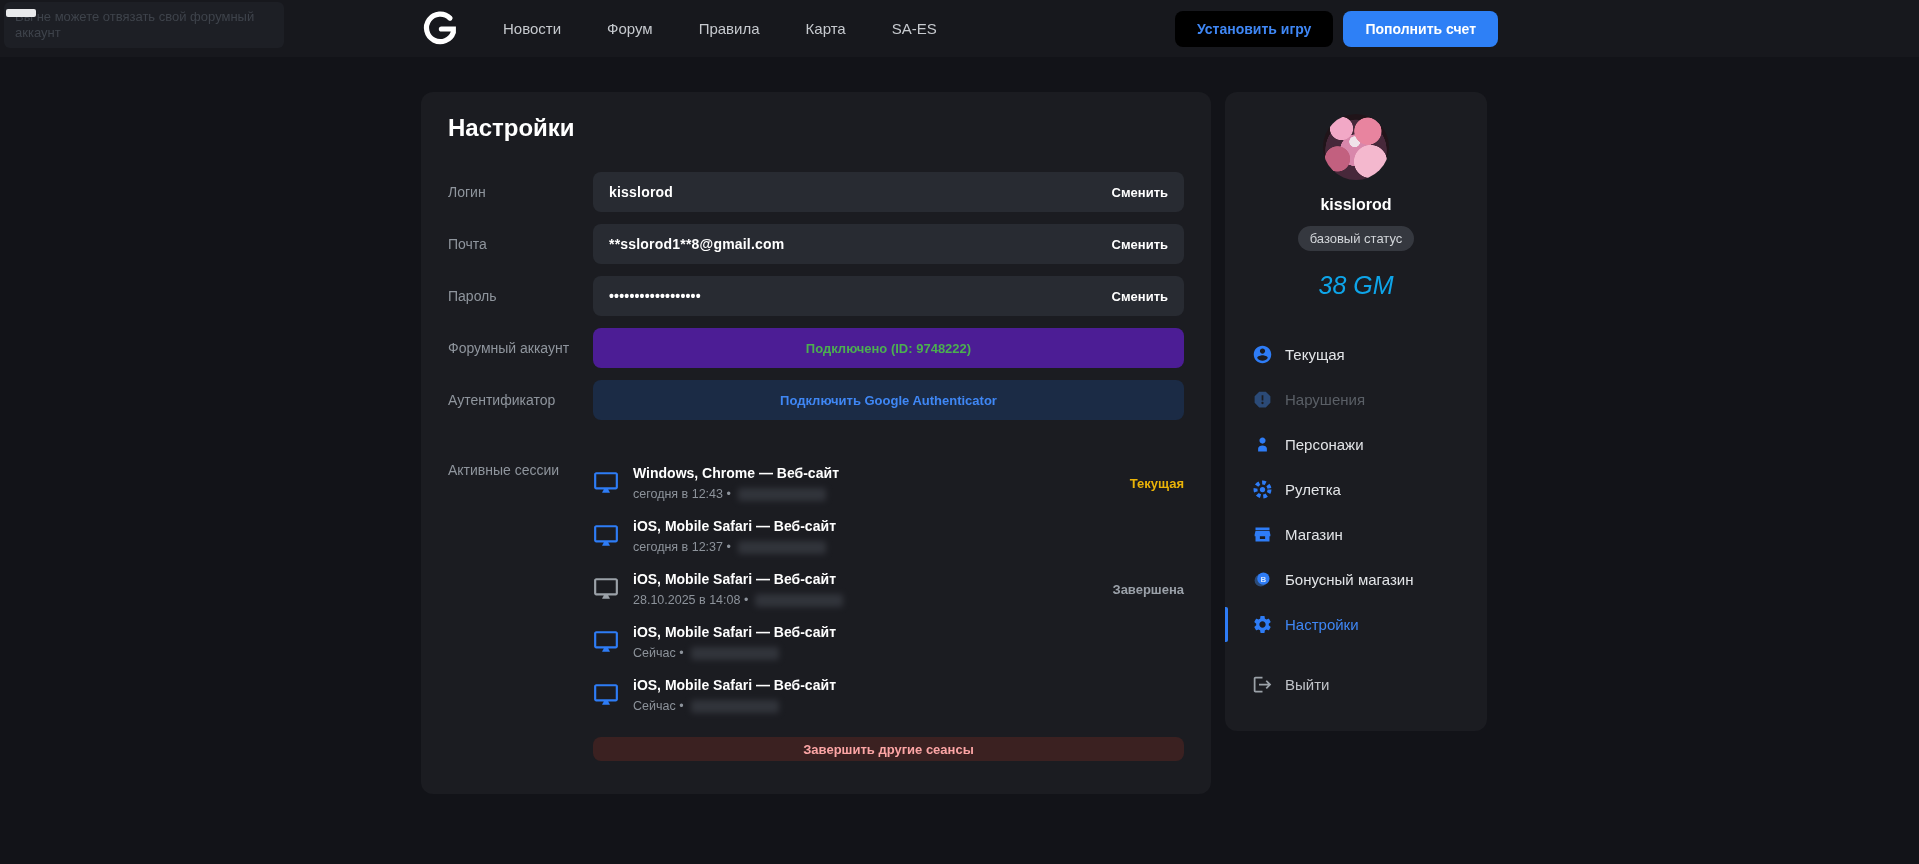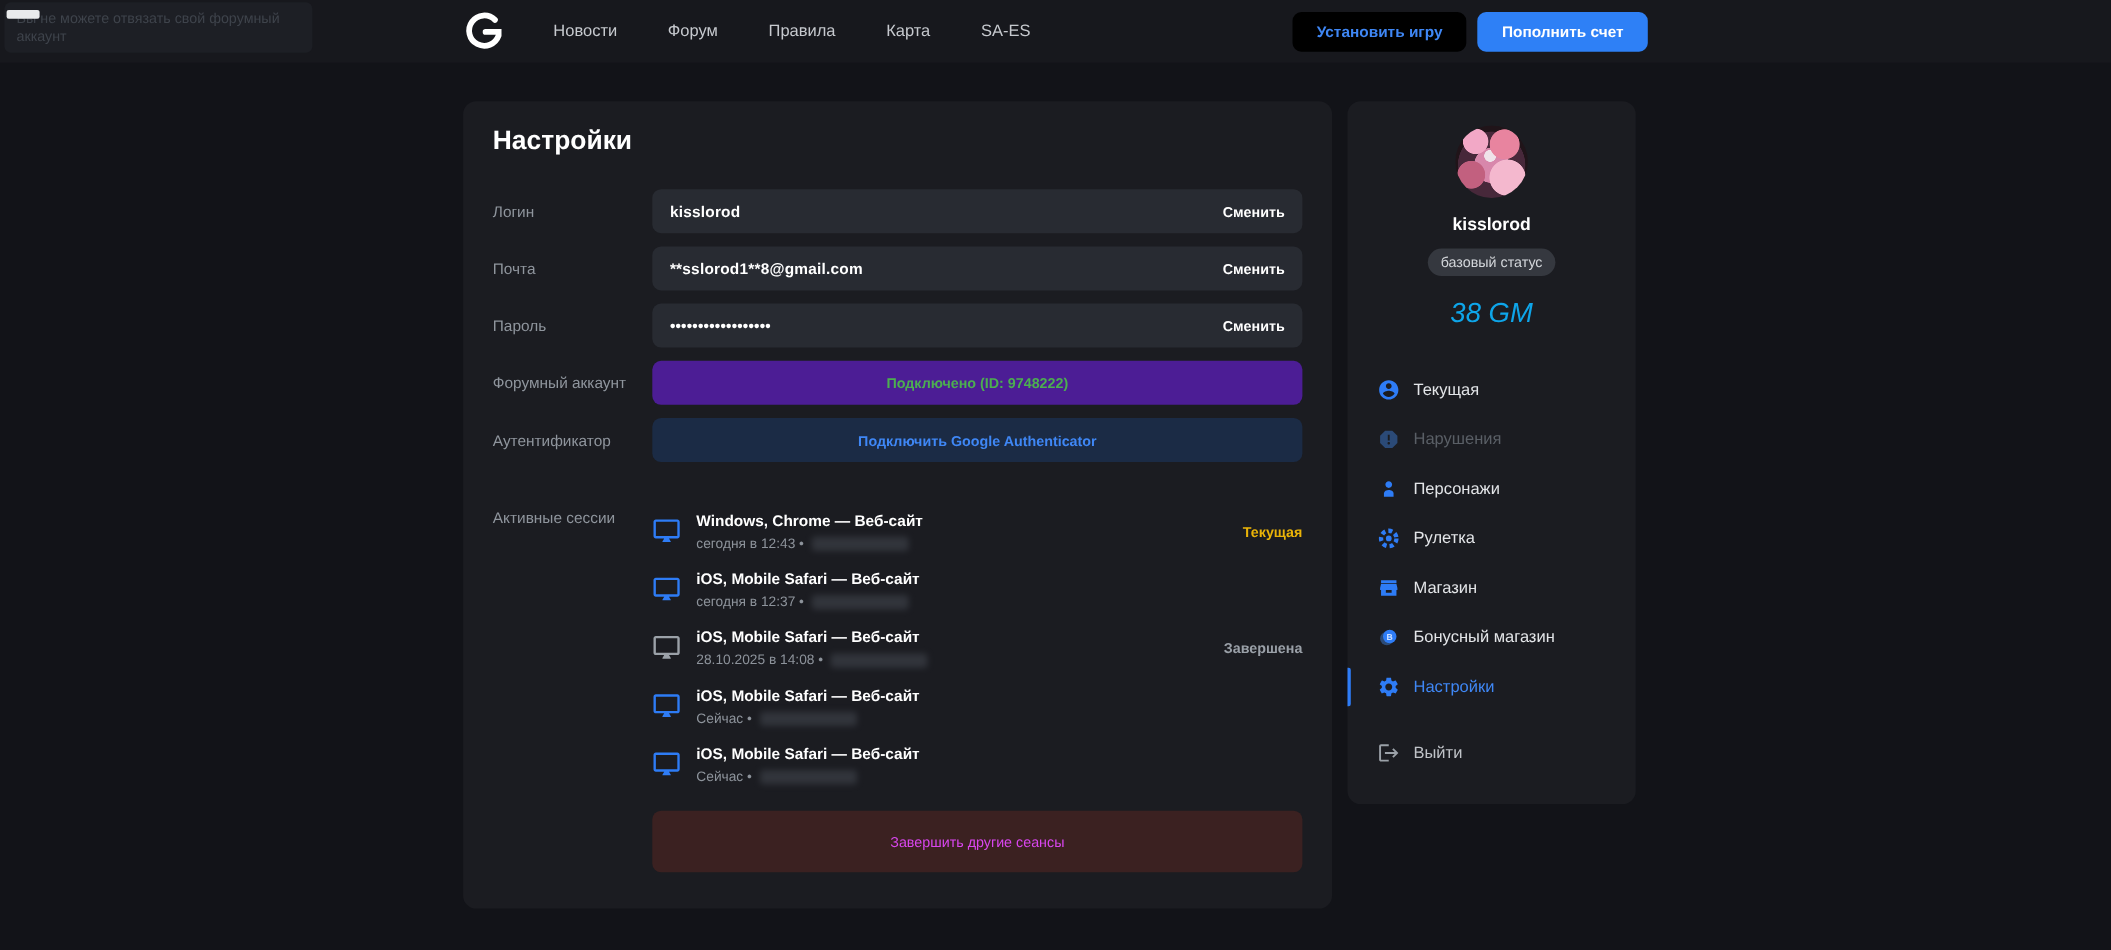--- a/index.html
+++ b/index.html
@@ -63,22 +63,22 @@
   .session-icon { width: 26px; height: 26px; flex: 0 0 26px; margin-right: 14px; }
   .session-icon svg { display: block; }
   .session-text .s-title { font-size: 14px; font-weight: bold; color: #ffffff; }
   .session-text .s-meta { font-size: 12.5px; color: #8d939b; margin-top: 6px; display: flex; align-items: center; gap: 7px; }
   .blur-chip { display: inline-block; width: 88px; height: 13px; background: #41454d;
                border-radius: 3px; filter: blur(3px); opacity: .6; }
   .session-status { margin-left: auto; font-size: 13px; font-weight: bold; }
   .session-status.green { color: #eab308; }
   .session-status.gray { color: #9aa0a8; font-weight: bold; }
   .btn-danger {
-    width: 100%; height: 56px; margin-top: 10px; background: #3b2121; color: #d946ef;
-    border: none; border-radius: 8px; font-family: inherit; font-size: 13px; font-weight: normal; cursor: pointer;
+    width: 100%; height: 24px; margin-top: 10px; background: #3b2121; color: #fca5a5;
+    border: none; border-radius: 8px; font-family: inherit; font-size: 13px; font-weight: bold; cursor: pointer;
   }
 
   
   .profile-head { display: flex; flex-direction: column; align-items: center; }
   .avatar {
     width: 66px; height: 66px; border-radius: 50%;
     background:
       radial-gradient(circle at 28% 22%, #f2a8c6 0 16%, rgba(0,0,0,0) 17%),
       radial-gradient(circle at 68% 26%, #e8849f 0 20%, rgba(0,0,0,0) 21%),
       radial-gradient(circle at 72% 72%, #f4b8ce 0 24%, rgba(0,0,0,0) 25%),

